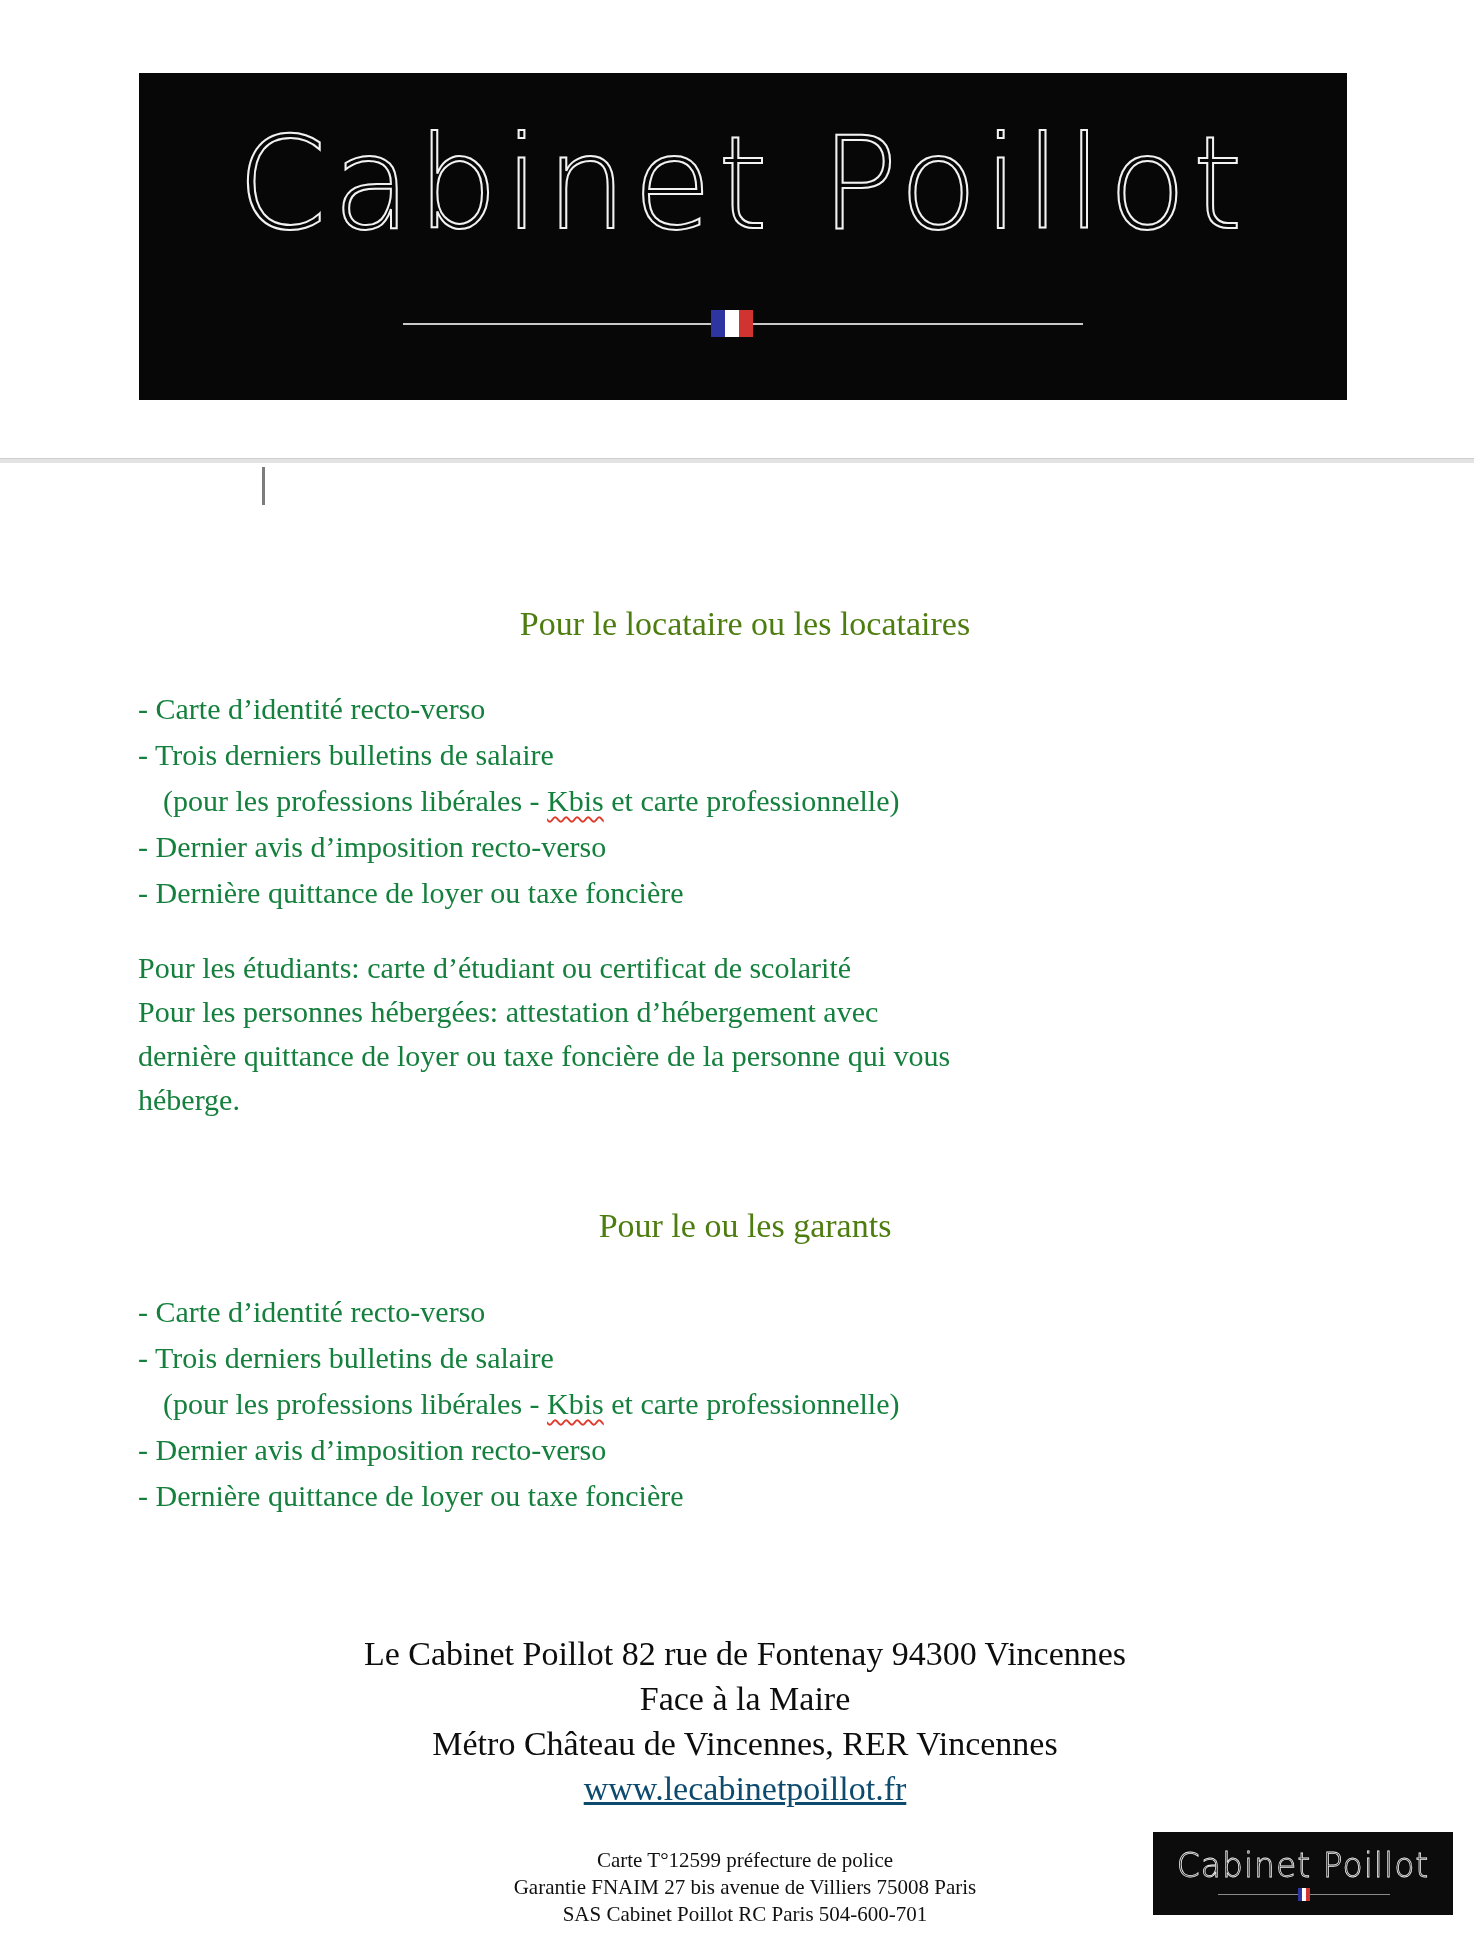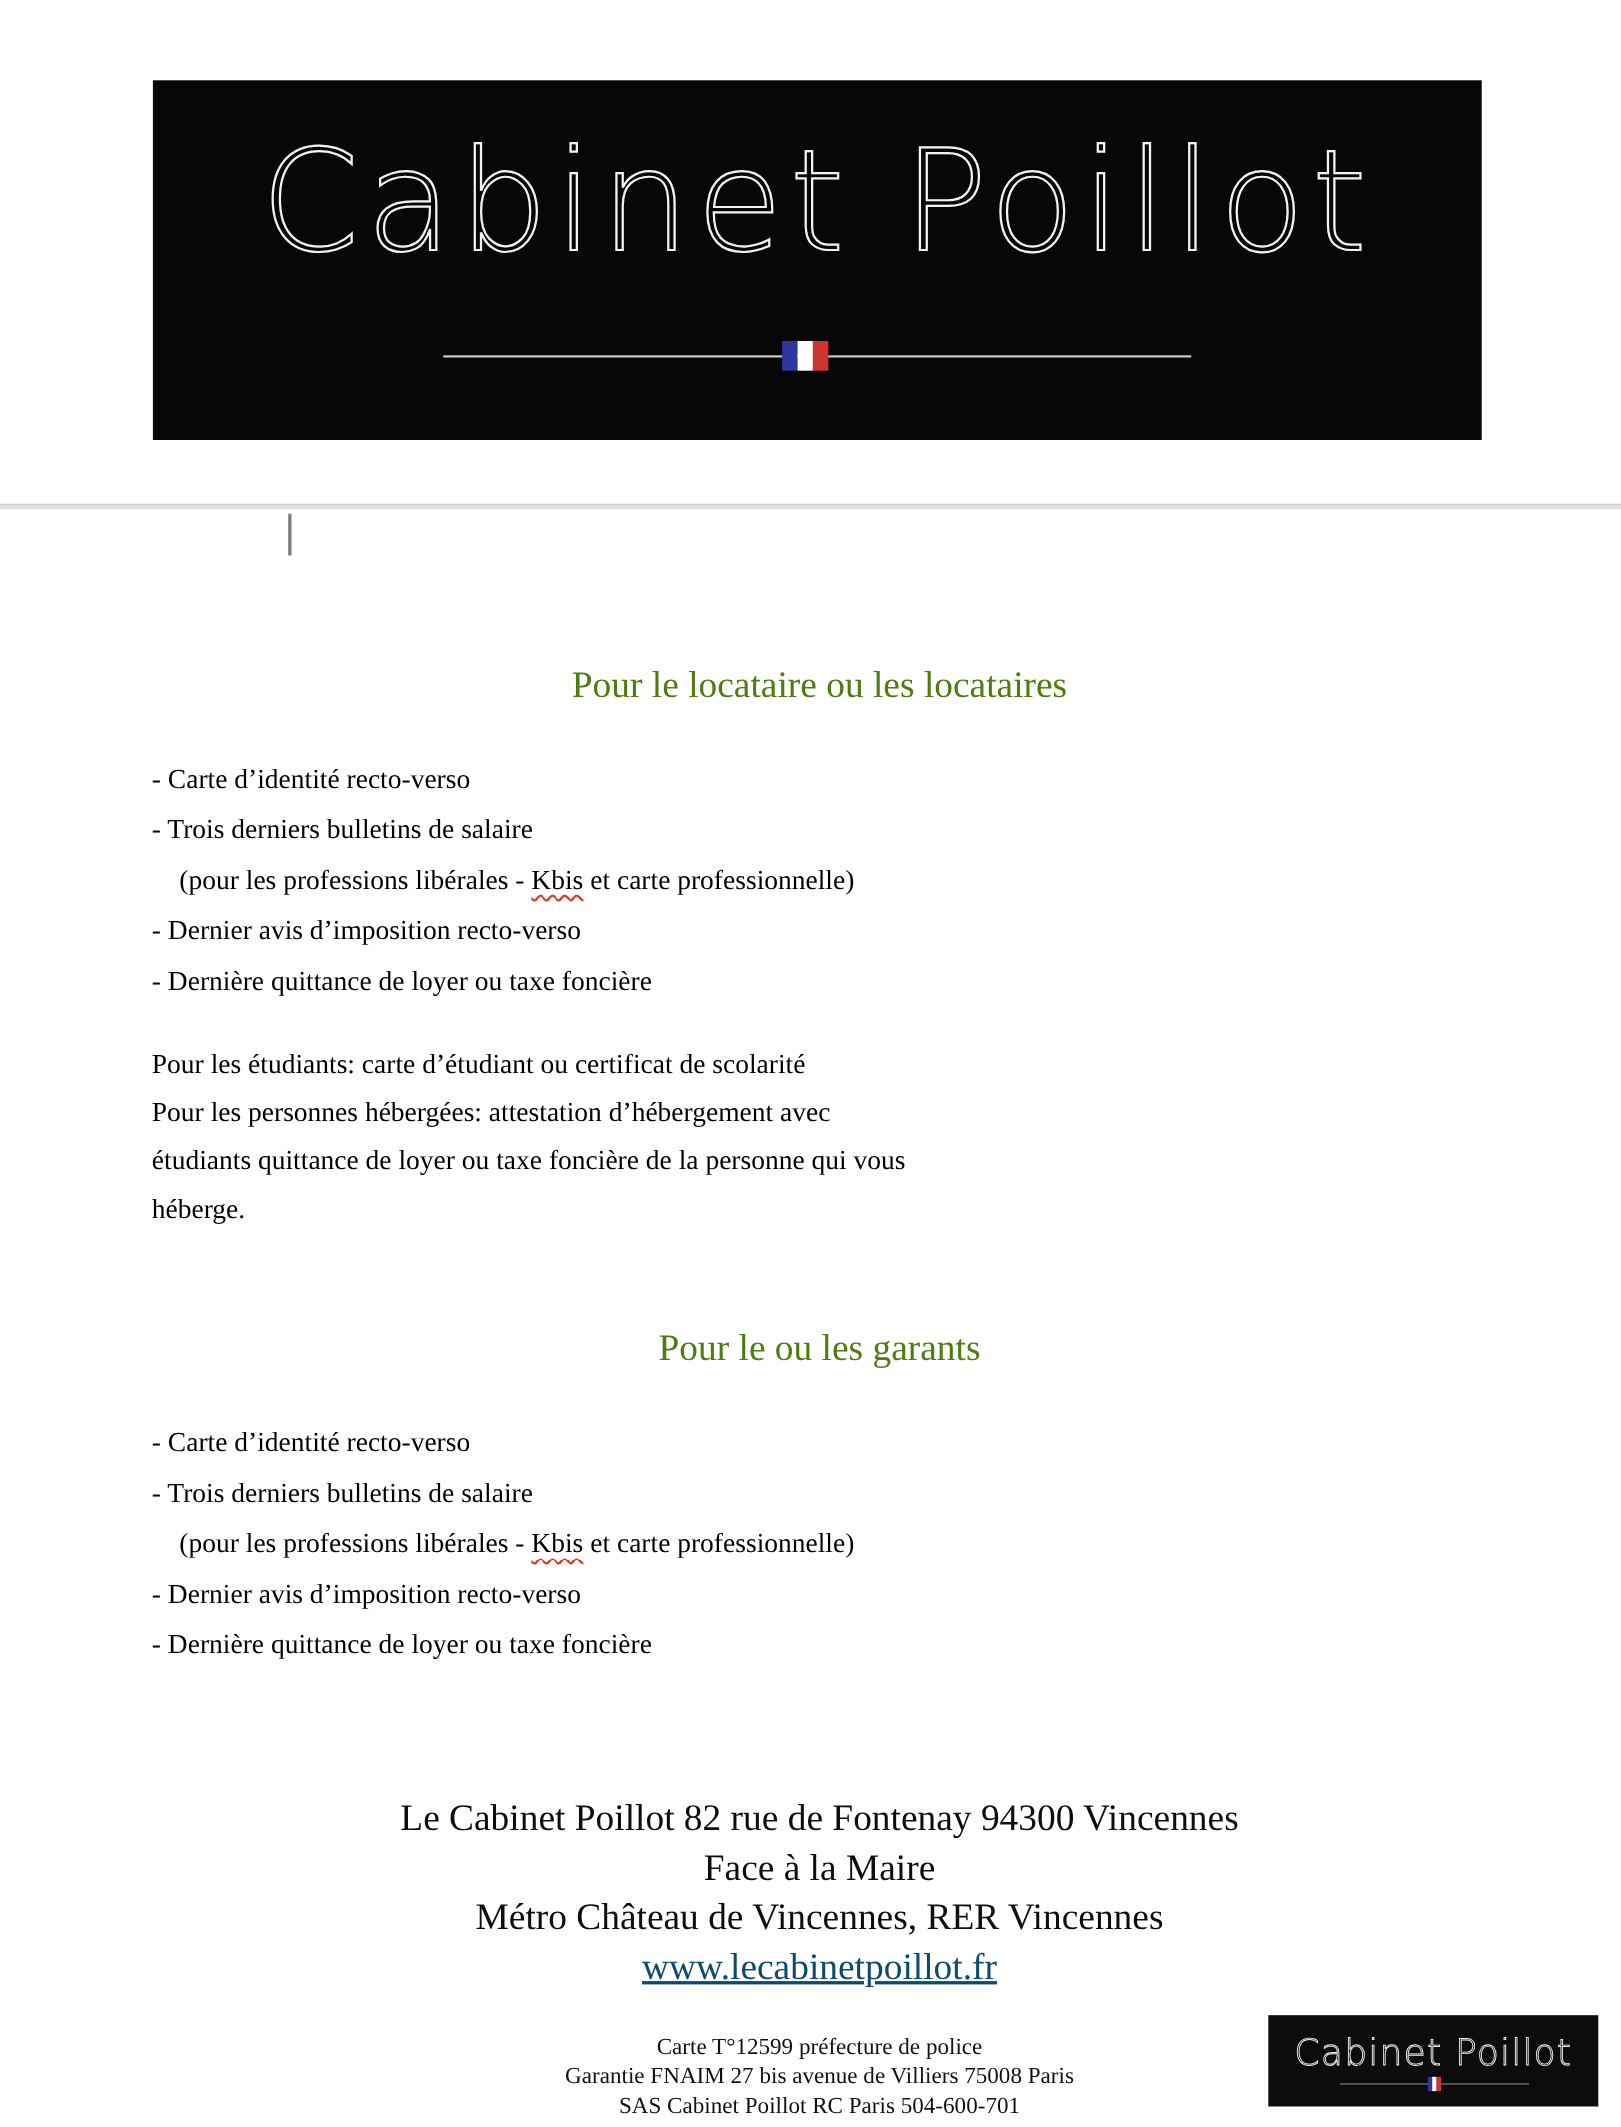--- a/index.html
+++ b/index.html
@@ -77,22 +77,22 @@
     font-weight: normal;
     color: #4d7c0f;
     white-space: nowrap;
   }
   .t1 { top: 605px; }
   .t2 { top: 1207px; }
 
   .list, .notes {
     position: absolute;
     left: 138px;
-    font-size: 25px;
-    color: #000000;
+    font-size: 30px;
+    color: #15803d;
   }
   .list { line-height: 46px; }
   .notes { line-height: 44px; }
   .l1 { top: 686px; }
   .l2 { top: 1289px; }
   .notes { top: 946px; }
   .line { white-space: nowrap; }
   .indent { padding-left: 25px; }
 
   .misspell {
@@ -183,21 +183,21 @@
     <div class="line">- Carte d’identité recto-verso</div>
     <div class="line">- Trois derniers bulletins de salaire</div>
     <div class="line indent"><span>(pour les professions libérales - </span><span class="misspell">Kbis</span><span> et carte professionnelle)</span></div>
     <div class="line">- Dernier avis d’imposition recto-verso</div>
     <div class="line">- Dernière quittance de loyer ou taxe foncière</div>
   </div>
 
   <div class="notes">
     <div class="line">Pour les étudiants: carte d’étudiant ou certificat de scolarité</div>
     <div class="line">Pour les personnes hébergées: attestation d’hébergement avec</div>
-    <div class="line">étudiants quittance de loyer ou taxe foncière de la personne qui vous</div>
+    <div class="line">dernière quittance de loyer ou taxe foncière de la personne qui vous</div>
     <div class="line">héberge.</div>
   </div>
 
   <h2 class="sec-title t2">Pour le ou les garants</h2>
   <div class="list l2">
     <div class="line">- Carte d’identité recto-verso</div>
     <div class="line">- Trois derniers bulletins de salaire</div>
     <div class="line indent"><span>(pour les professions libérales - </span><span class="misspell">Kbis</span><span> et carte professionnelle)</span></div>
     <div class="line">- Dernier avis d’imposition recto-verso</div>
     <div class="line">- Dernière quittance de loyer ou taxe foncière</div>

